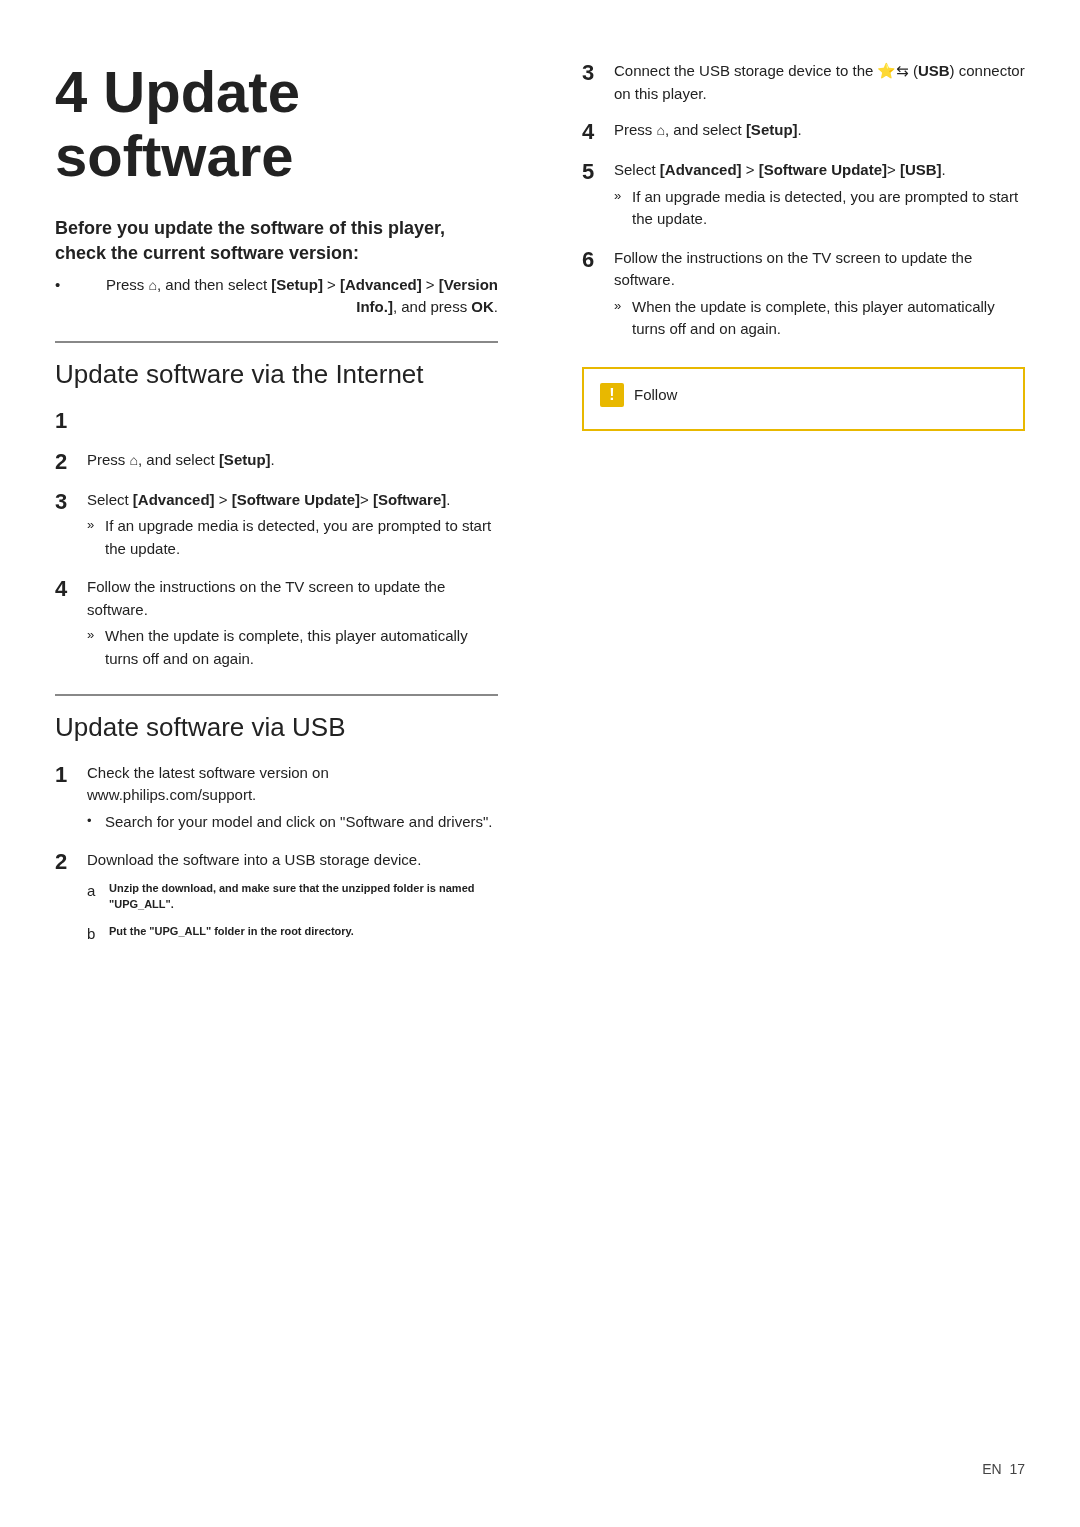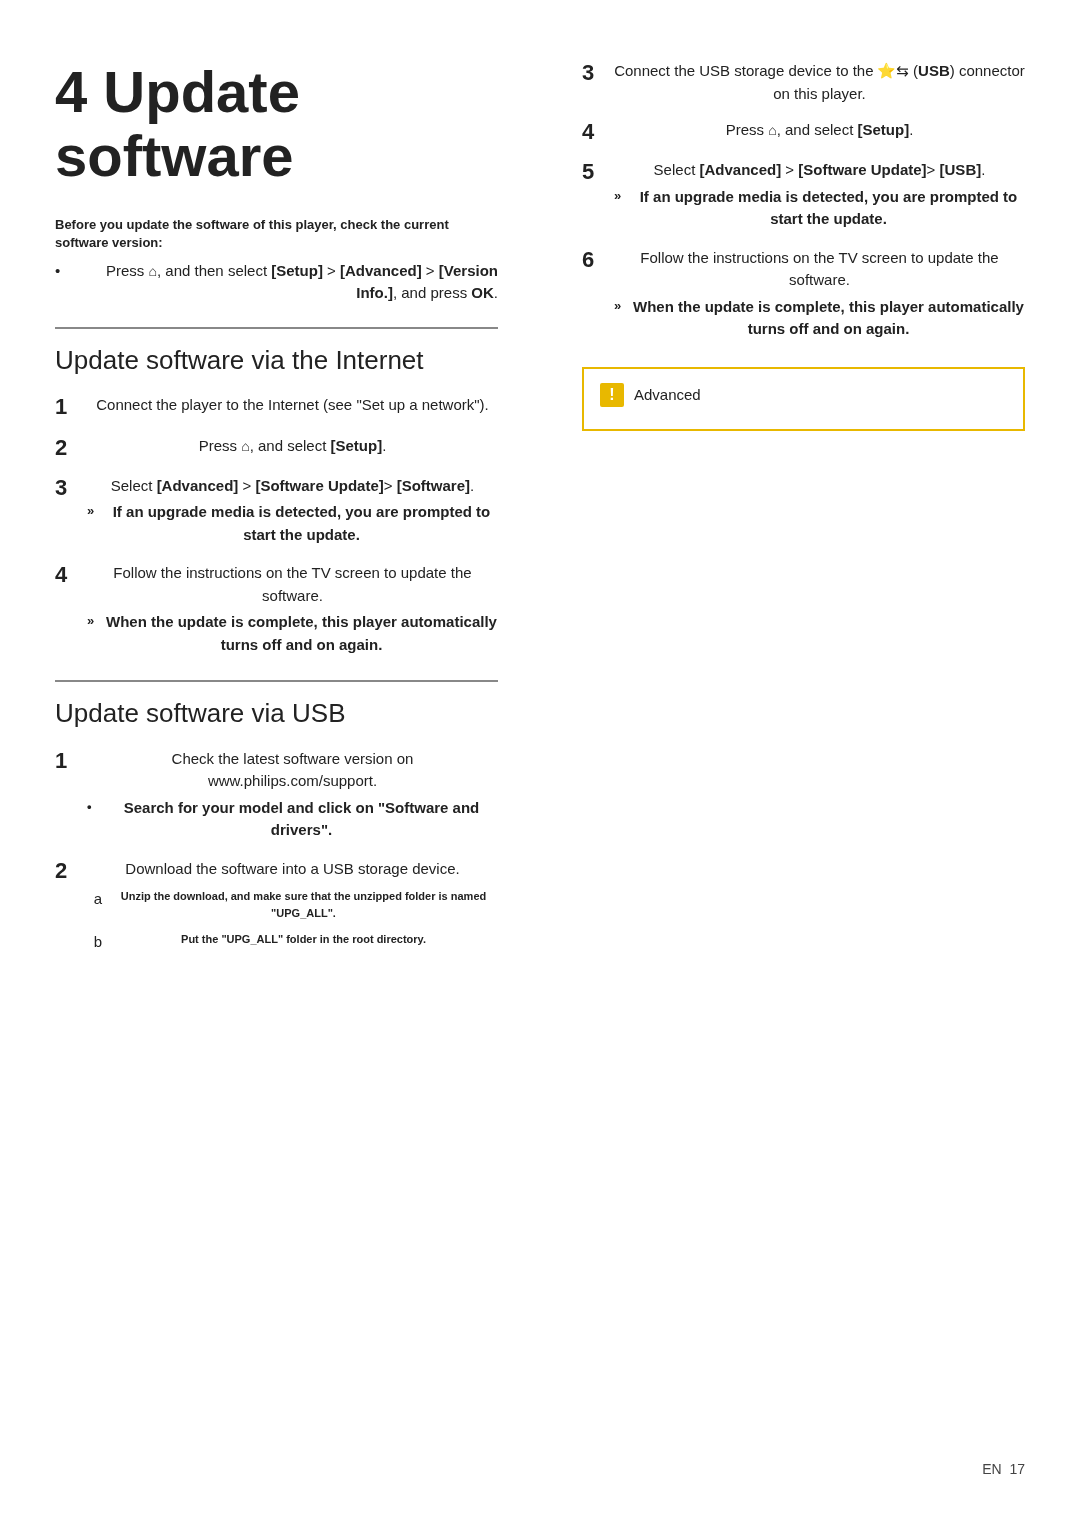--- a/index.html
+++ b/index.html
@@ -35,21 +35,21 @@
     .page-title {
       font-size: 58px;
       font-weight: bold;
       color: #222;
       line-height: 1.1;
       margin-bottom: 28px;
     }
 
     .intro-bold {
       font-weight: bold;
-      font-size: 13px;
+      font-size: 18px;
       margin-bottom: 8px;
       line-height: 1.4;
     }
 
     .bullet-list {
       list-style: none;
       margin-bottom: 18px;
       text-align: right;
     }
 
@@ -99,32 +99,30 @@
       font-weight: bold;
       min-width: 32px;
       color: #222;
       line-height: 1.2;
     }
 
     .step-content {
       flex: 1;
       font-size: 15px;
       line-height: 1.5;
-      text-align: center;
     }
 
     .step-content b, .step-content strong {
       font-weight: bold;
     }
 
     .sub-bullet {
       list-style: none;
       margin-top: 4px;
       padding-left: 0;
-      font-weight: bold;
     }
 
     .sub-bullet li {
       padding-left: 18px;
       position: relative;
       line-height: 1.5;
       margin-bottom: 2px;
       font-size: 15px;
     }
 
@@ -248,23 +246,20 @@
       </li>
     </ul>
 
     <hr class="section-divider">
 
     <h2 class="section-title">Update software via the Internet</h2>
 
     <ol class="steps-list">
       <li>
         <span class="step-number">1</span>
-        <div class="step-content">
-          Connect the player to the Internet (see "Set up a network").
-        </div>
       </li>
       <li>
         <span class="step-number">2</span>
         <div class="step-content">
           Press <span class="home-icon">⌂</span>, and select <strong>[Setup]</strong>.
         </div>
       </li>
       <li>
         <span class="step-number">3</span>
         <div class="step-content">
@@ -354,21 +349,21 @@
           <ul class="sub-bullet">
             <li>When the update is complete, this player automatically turns off and on again.</li>
           </ul>
         </div>
       </li>
     </ol>
 
     <div class="caution-box">
       <div class="caution-header">
         <div class="caution-icon">!</div>
-        <span class="caution-title">Advanced</span>
+        <span class="caution-title">Follow</span>
       </div>
     </div>
 
   </div>
 
 </div>
 
 <div class="page-footer">
   <span>EN</span>&nbsp;&nbsp;<span>17</span>
 </div>

